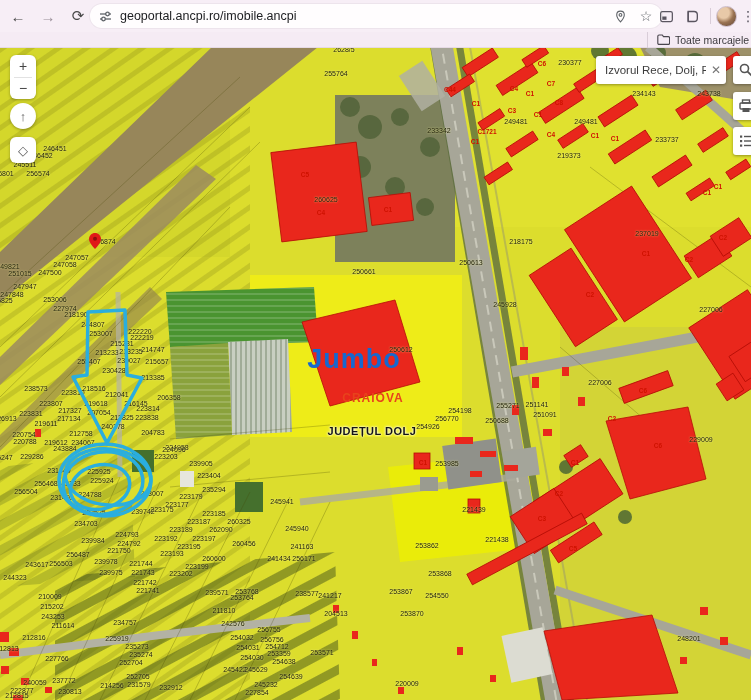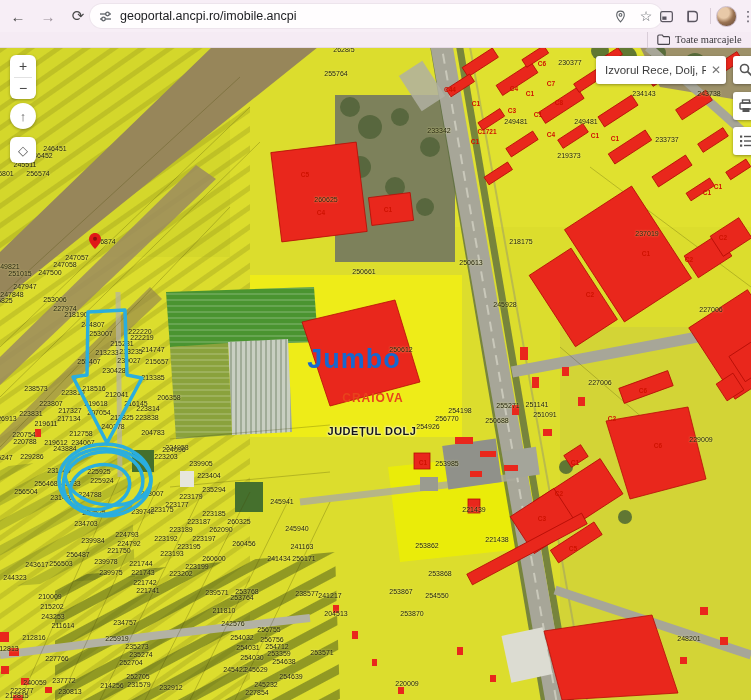--- a/index.html
+++ b/index.html
@@ -16,21 +16,21 @@
   .url{font-size:12.5px;color:#202124;margin-left:8px;flex:1 1 auto;white-space:nowrap;overflow:hidden;}
   .obicon{width:20px;height:20px;margin-right:6px;flex:0 0 auto;display:flex;align-items:center;
     justify-content:center;color:#5f6368;font-size:14px;}
   .rightbtns{position:absolute;right:0;top:4px;height:24px;display:flex;align-items:center;}
   .chip{width:22px;height:22px;display:flex;align-items:center;justify-content:center;color:#5a5560;margin-right:3px;}
   .vdiv{width:1px;height:16px;background:#d9cdd8;margin:0 5px;}
   .avatar{width:19px;height:19px;border-radius:50%;background:radial-gradient(circle at 35% 30%,#e8c9a8 0 30%,#9a7352 55%,#5d4433 100%);margin-right:4px;border:1px solid #cbbcca;}
   .menu3{font-size:14px;color:#5a5560;width:10px;overflow:hidden;}
   .bookmarks{position:absolute;left:0;top:32px;width:751px;height:15px;background:#f5ebf4;
     border-bottom:1px solid #e6dae5;display:flex;align-items:center;justify-content:flex-end;}
-  .bm-label{font-size:10.5px;color:#3c3a3e;white-space:nowrap;width:76px;overflow:hidden;font-family:Liberation Serif, serif;}
+  .bm-label{font-size:10.5px;color:#3c3a3e;white-space:nowrap;width:76px;overflow:hidden;}
   .folder{margin:0 5px 0 4px;}
   
   .map{position:absolute;left:0;top:47px;width:751px;height:653px;overflow:hidden;background:#dcdd2d;cursor:grab;}
   .map svg.terrain{position:absolute;left:0;top:0;}
   .map svg.annot{position:absolute;left:0;top:0;pointer-events:none;}
   #parcel-layer{position:absolute;left:0;top:0;width:751px;height:653px;pointer-events:none;}
   .plabel{position:absolute;transform:translate(-50%,-50%);font-size:7px;color:#23230f;
     white-space:nowrap;text-shadow:0 0 2px rgba(255,255,150,0.85);}
   .plabel.bl{color:#cf1200;font-weight:bold;font-size:6.5px;text-shadow:none;}
   .brand{position:absolute;left:354px;top:312px;transform:translate(-50%,-50%);font-size:27px;

